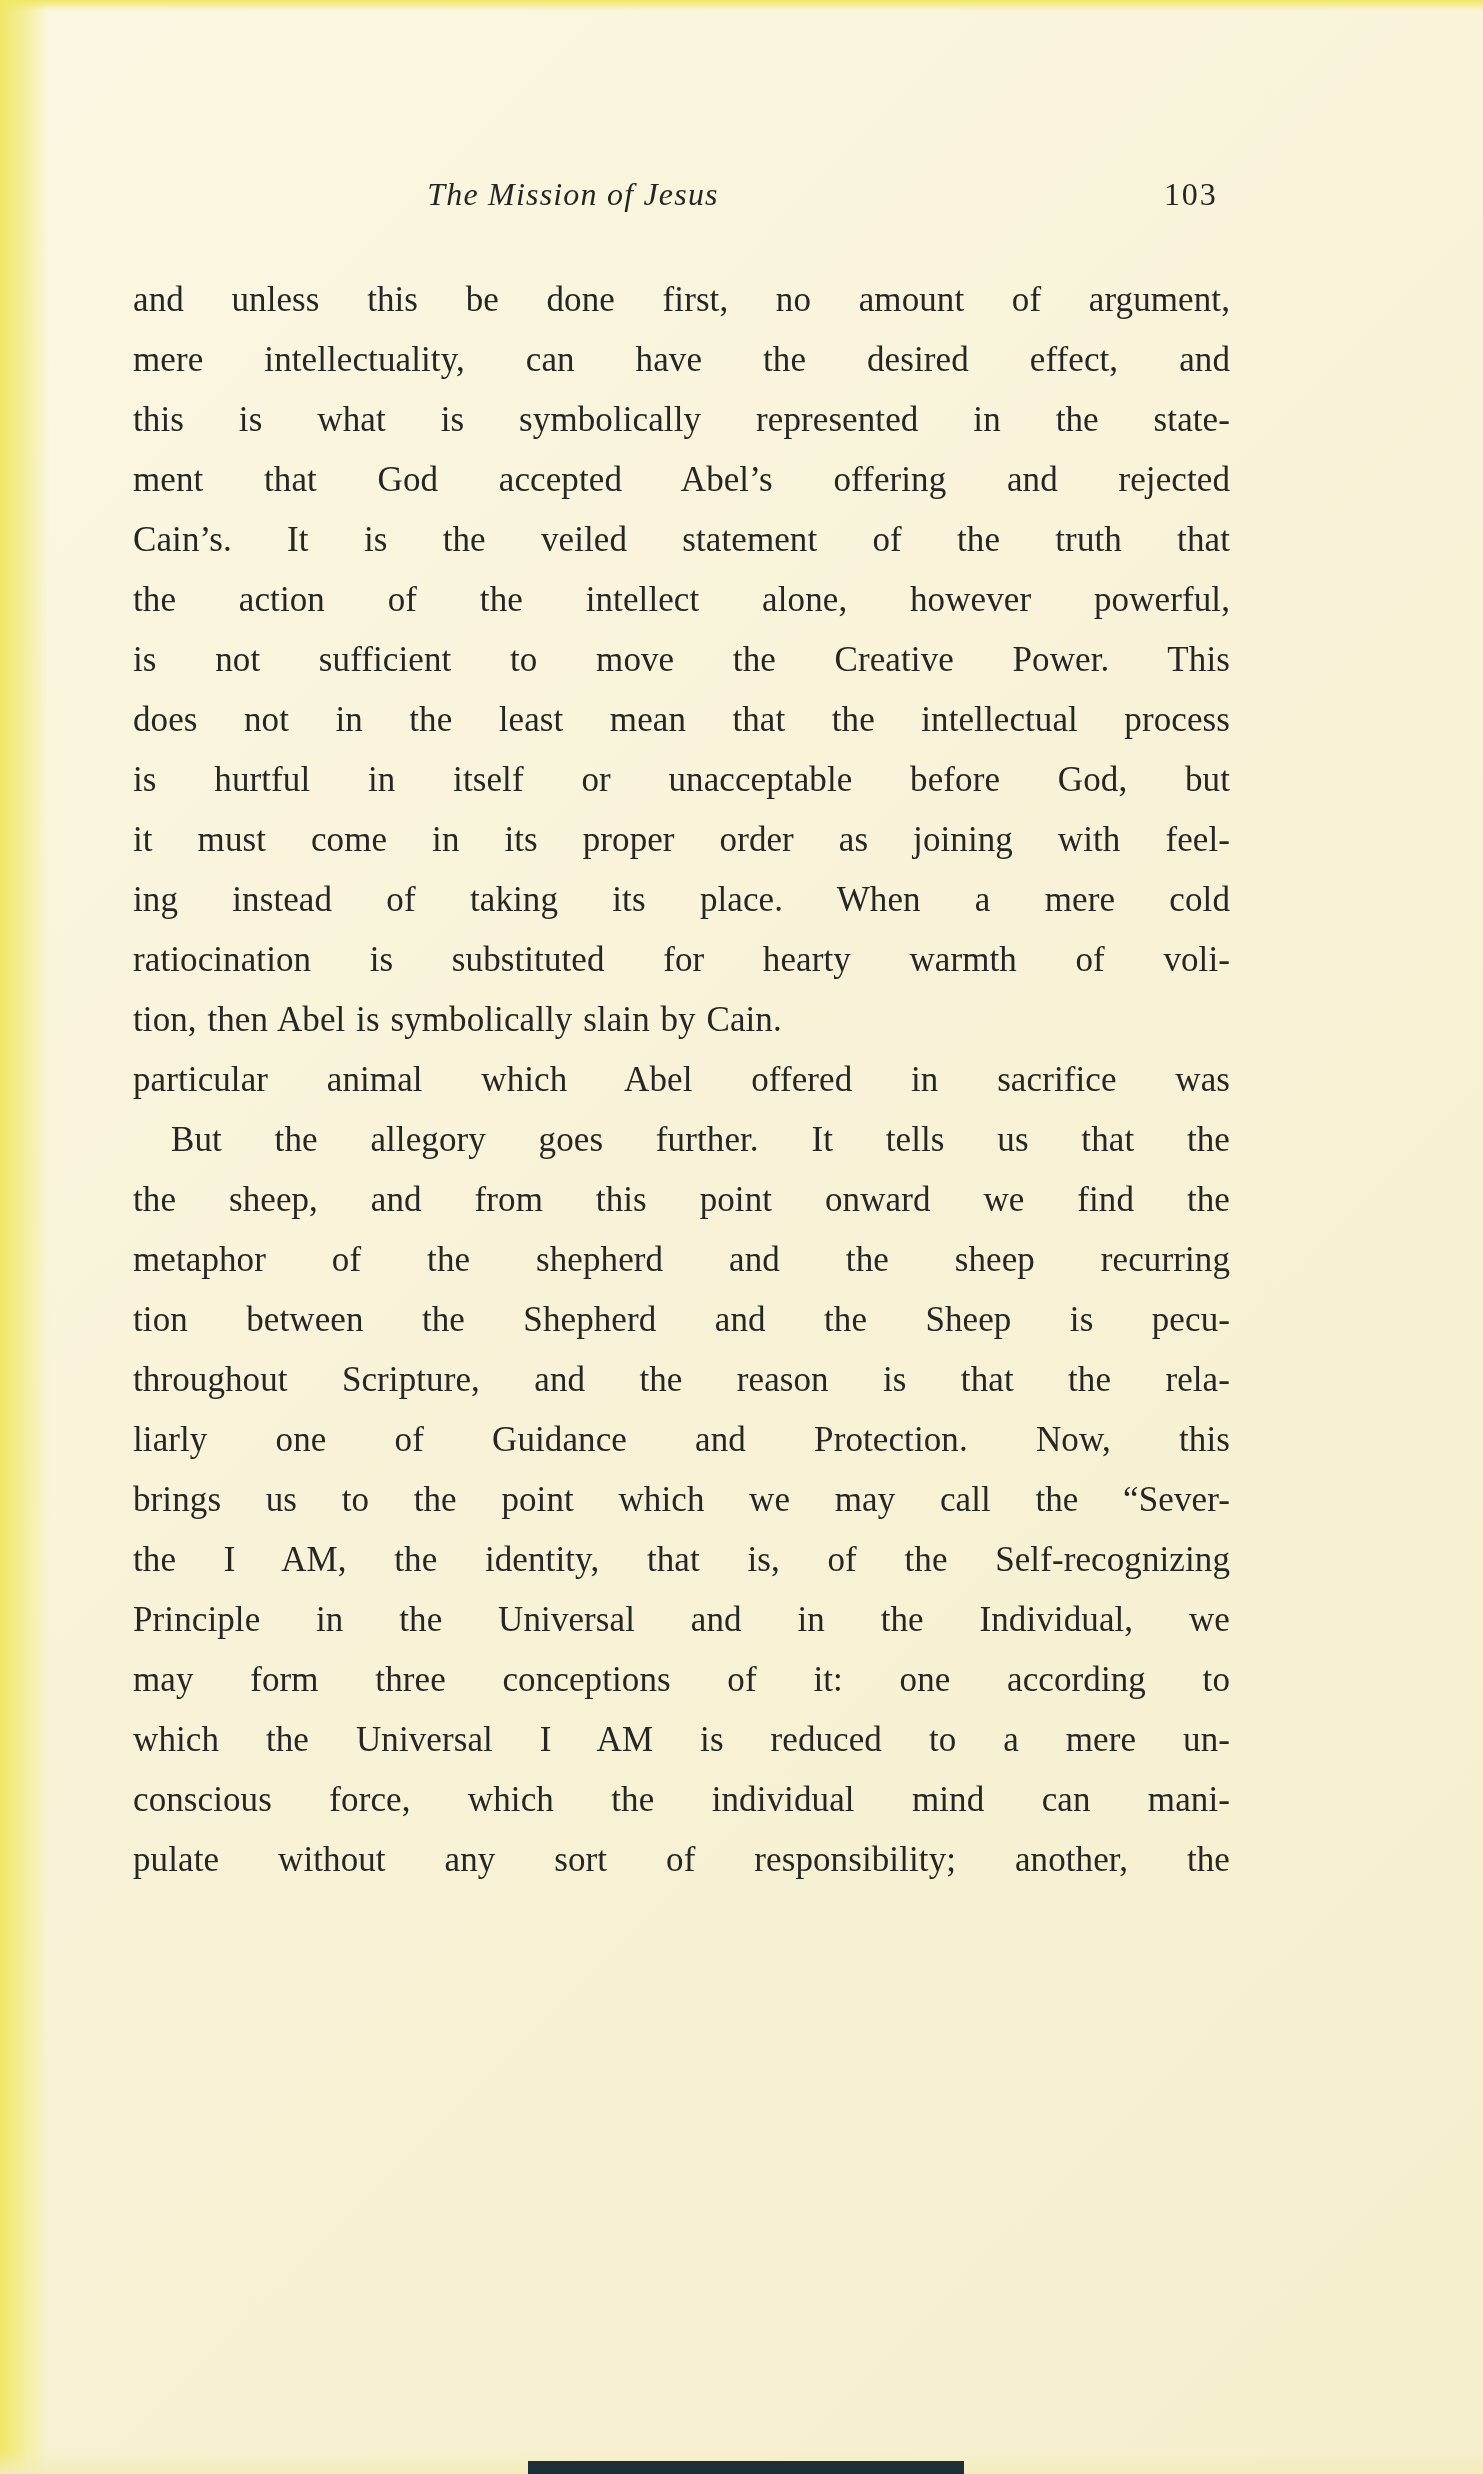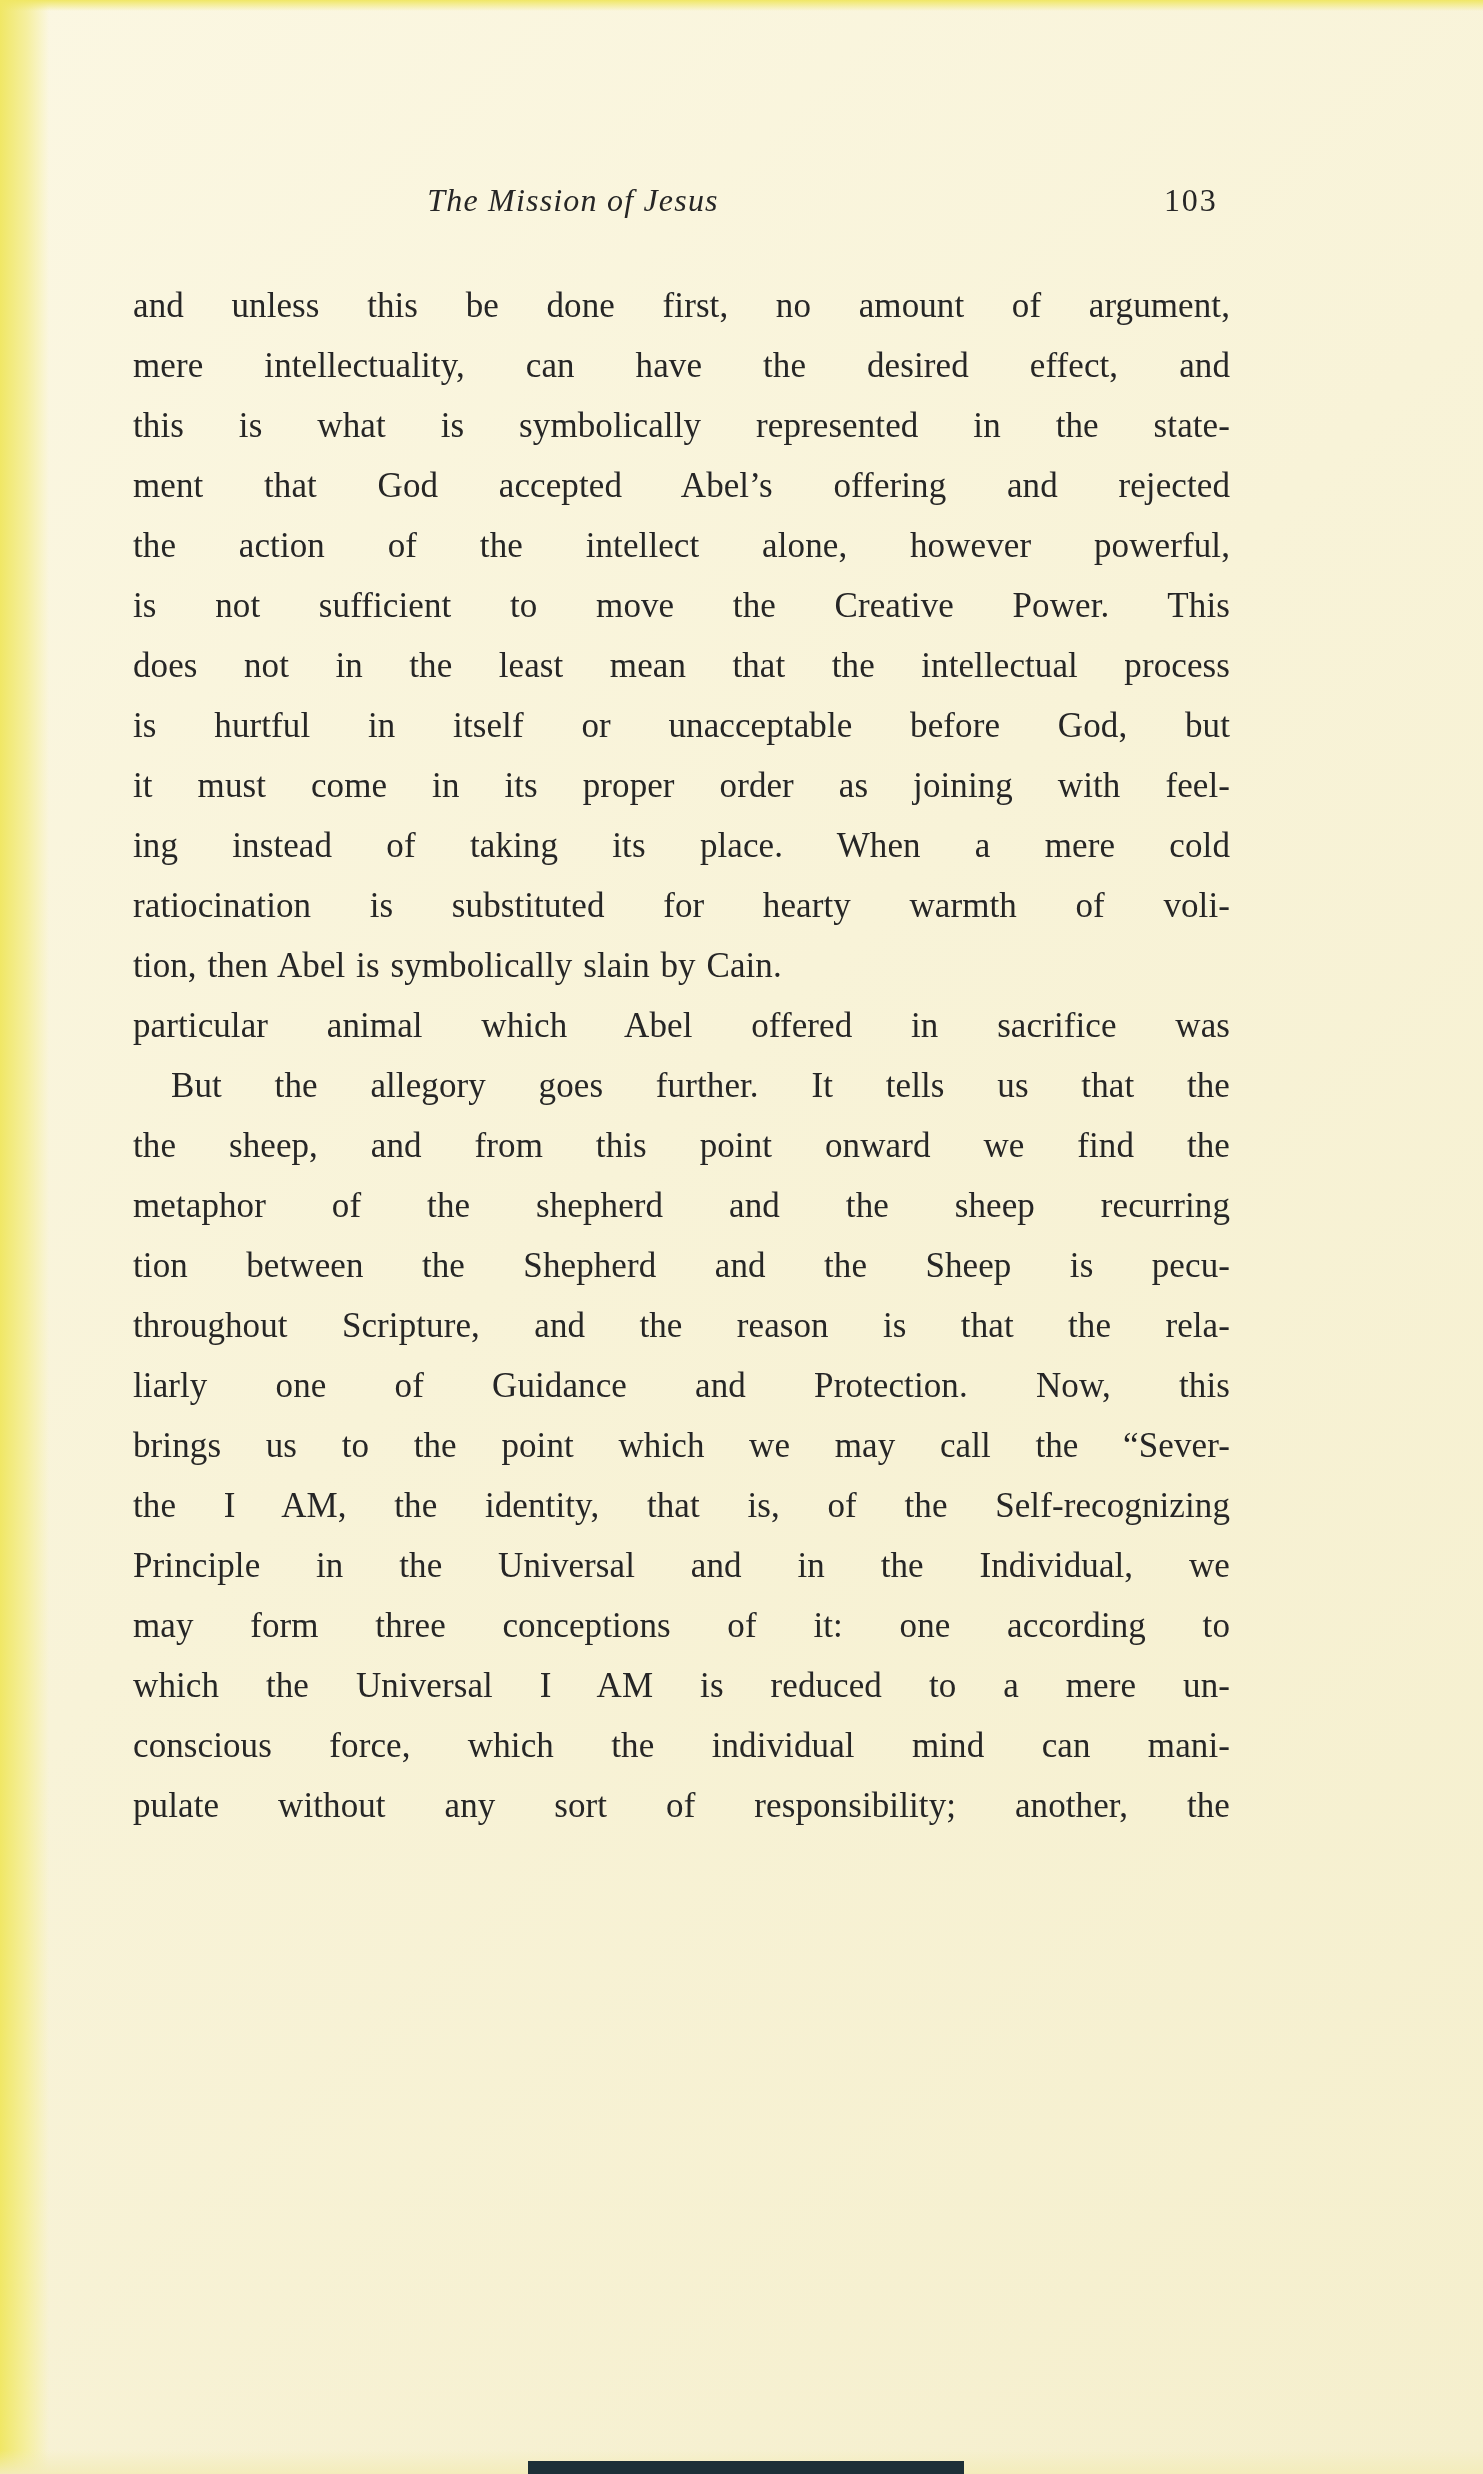--- a/index.html
+++ b/index.html
@@ -41,21 +41,21 @@
     left: 528px;
     bottom: 0;
     width: 436px;
     height: 13.6px;
     background: var(--footer-bar, #1d3038);
   }
   
   .content {
     position: absolute;
     left: 133px;
-    top: 182px;
+    top: 176px;
     width: 1097px;
   }
   .running-header {
     position: relative;
     height: 43px;
     font-size: 32px;
   }
   .page-title {
     position: absolute;
     left: 440px;
@@ -102,20 +102,21 @@
     <div class="running-header">
       <span class="page-title">The Mission of Jesus</span>
       <span class="page-number">103</span>
     </div>
     <div class="text-body">
         <div class="paragraph">
           <div class="line">and unless this be done first, no amount of argument,</div>
           <div class="line">mere intellectuality, can have the desired effect, and</div>
           <div class="line">this is what is symbolically represented in the state-</div>
           <div class="line">ment that God accepted Abel’s offering and rejected</div>
+          <div class="line">Cain’s. It is the veiled statement of the truth that</div>
           <div class="line">the action of the intellect alone, however powerful,</div>
           <div class="line">is not sufficient to move the Creative Power. This</div>
           <div class="line">does not in the least mean that the intellectual process</div>
           <div class="line">is hurtful in itself or unacceptable before God, but</div>
           <div class="line">it must come in its proper order as joining with feel-</div>
           <div class="line">ing instead of taking its place. When a mere cold</div>
           <div class="line">ratiocination is substituted for hearty warmth of voli-</div>
           <div class="line last">tion, then Abel is symbolically slain by Cain.</div>
         </div>
         <div class="paragraph">

